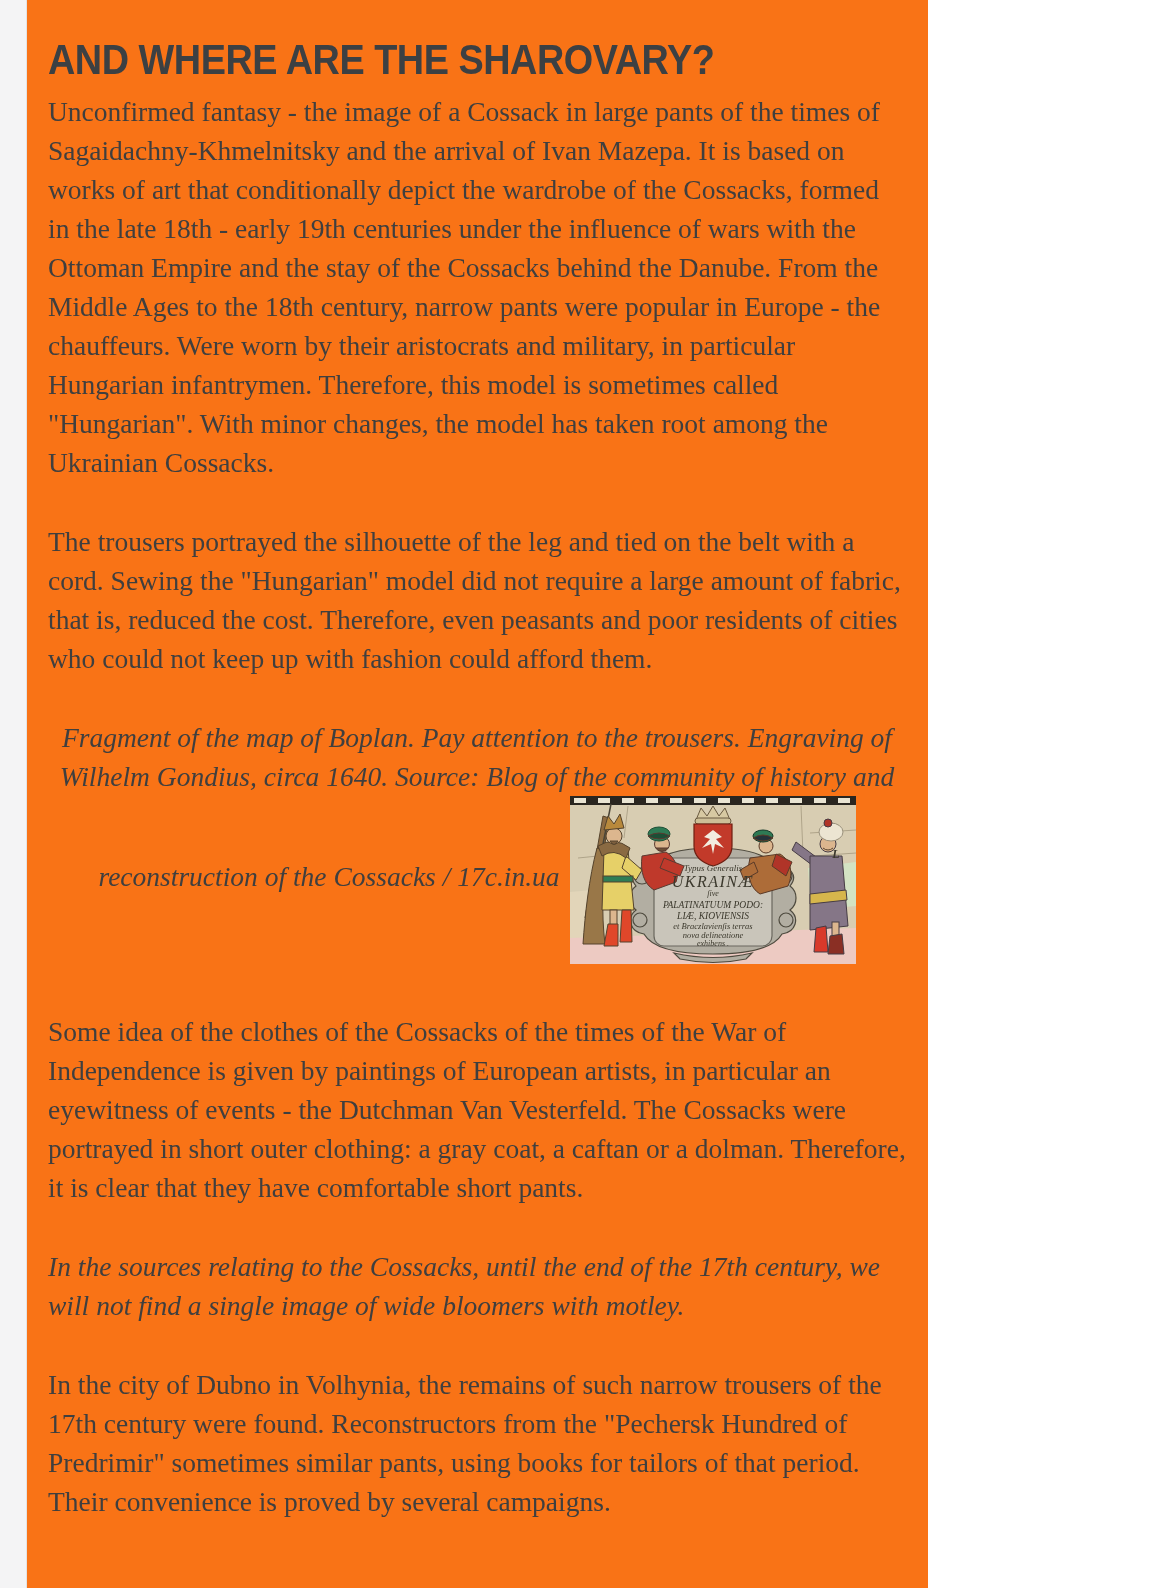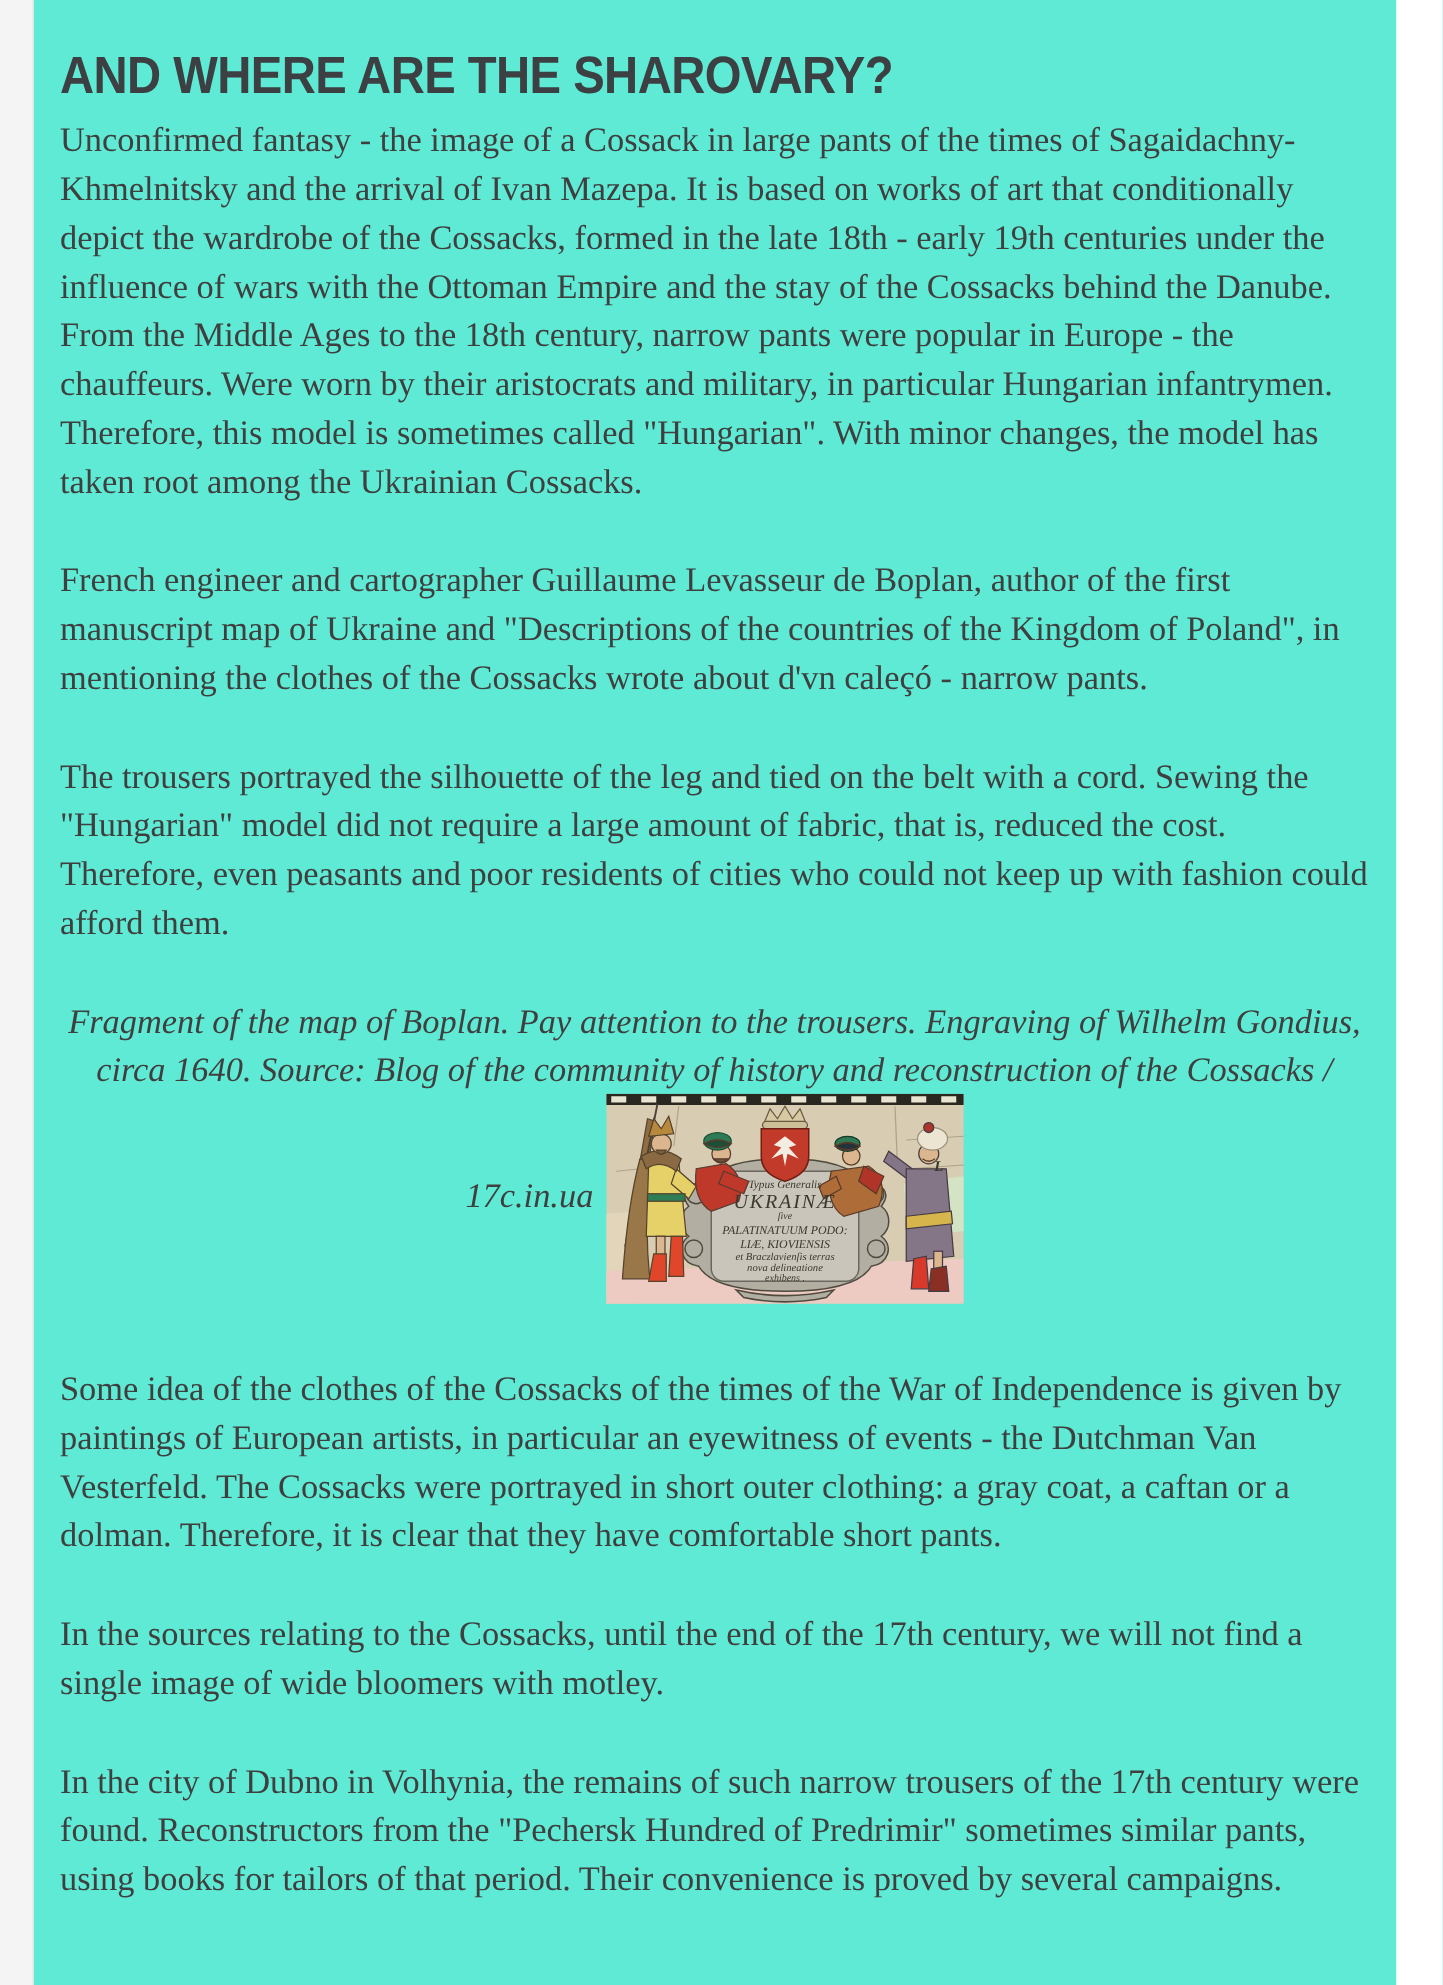--- a/index.html
+++ b/index.html
@@ -4,23 +4,23 @@
 <style>
   html,body{margin:0;padding:0;background:#ffffff;}
   body{
     width:1154px;
     font-family:"Liberation Serif","DejaVu Serif",serif;
     color:#3f3f3f;
     -webkit-font-smoothing:antialiased;
   }
   .page{
     position:relative;
-    width:1117px;
+    width:928px;
     min-height:1588px;
-    background:#5eead4;
+    background:#f97316;
     overflow:hidden;
   }
   .gutter{
     position:absolute;
     left:0;top:0;bottom:0;
     width:26px;
     background:#f4f4f5;
     border-right:1px solid #e3e3e3;
   }
   .content{
@@ -44,21 +44,21 @@
     font-size:27.5px;
     line-height:39px;
     margin:0 0 40px 0;
   }
   p.caption{
     font-style:italic;
     margin-top:36px;   
     margin-bottom:48px;
     text-align:center;
   }
-  p.italic-par{ }
+  p.italic-par{ font-style:italic; }
   .engraving{
     display:inline-block;
     vertical-align:middle;
     margin-left:10px;
     line-height:0;
   }
   .engraving svg{display:block;}
   .cart-text{font-family:"Liberation Serif","DejaVu Serif",serif; fill:#3b382c;}
 </style>
 </head>
@@ -66,21 +66,20 @@
 
 <div class="page">
   <div class="gutter"></div>
 
   <main class="content">
 
     <h1 class="title">AND WHERE ARE THE SHAROVARY?</h1>
 
     <p class="body-par">Unconfirmed fantasy - the image of a Cossack in large pants of the times of Sagaidachny-Khmelnitsky and the arrival of Ivan Mazepa. It is based on works of art that conditionally depict the wardrobe of the Cossacks, formed in the late 18th - early 19th centuries under the influence of wars with the Ottoman Empire and the stay of the Cossacks behind the Danube. From the Middle Ages to the 18th century, narrow pants were popular in Europe - the chauffeurs. Were worn by their aristocrats and military, in particular Hungarian infantrymen. Therefore, this model is sometimes called "Hungarian". With minor changes, the model has taken root among the Ukrainian Cossacks.</p>
 
-    <p class="body-par">French engineer and cartographer Guillaume Levasseur de Boplan, author of the first manuscript map of Ukraine and "Descriptions of the countries of the Kingdom of Poland", in mentioning the clothes of the Cossacks wrote about d'vn caleçó - narrow pants.</p>
 
     <p class="body-par">The trousers portrayed the silhouette of the leg and tied on the belt with a cord. Sewing the "Hungarian" model did not require a large amount of fabric, that is, reduced the cost. Therefore, even peasants and poor residents of cities who could not keep up with fashion could afford them.</p>
 
     <p class="body-par caption"><span>Fragment of the map of Boplan. Pay attention to the trousers. Engraving of Wilhelm Gondius, circa 1640. Source: Blog of the community of history and reconstruction of the Cossacks / 17c.in.ua</span><span class="engraving"><svg width="286" height="168" viewBox="0 0 286 168" xmlns="http://www.w3.org/2000/svg">
 
           <rect width="286" height="168" fill="#d8cdb2"></rect>
           <path d="M0,96 L22,94 L26,168 L0,168 Z" fill="#e2d5b9"></path>
           <path d="M286,66 L238,72 L241,114 L286,110 Z" fill="#d3e3c3"></path>
           <path d="M0,142 L286,132 L286,168 L0,168 Z" fill="#edcac2"></path>
 

